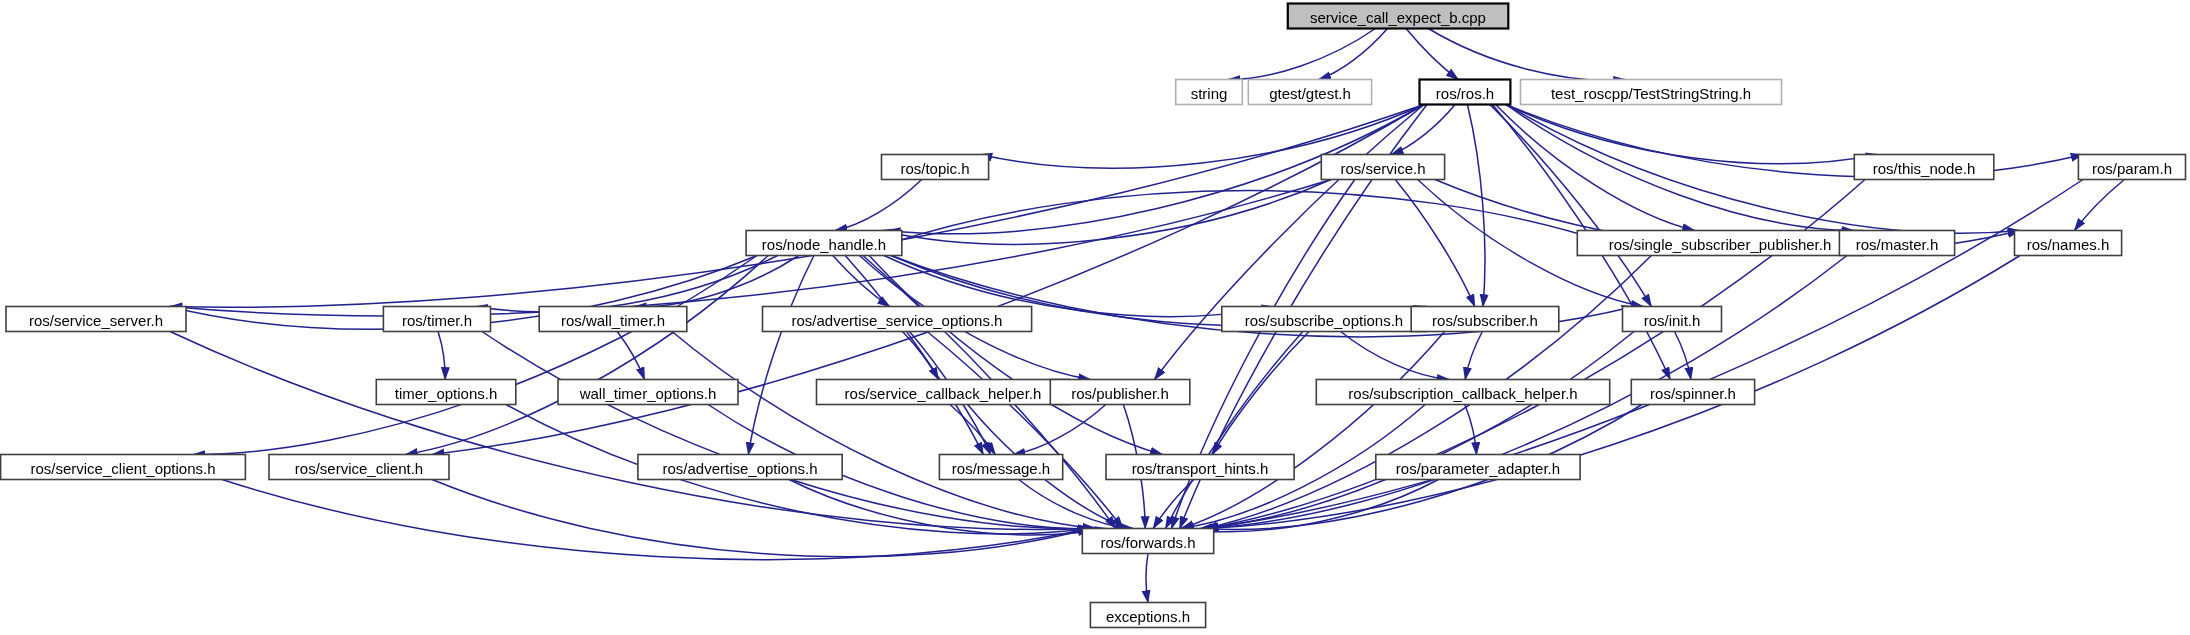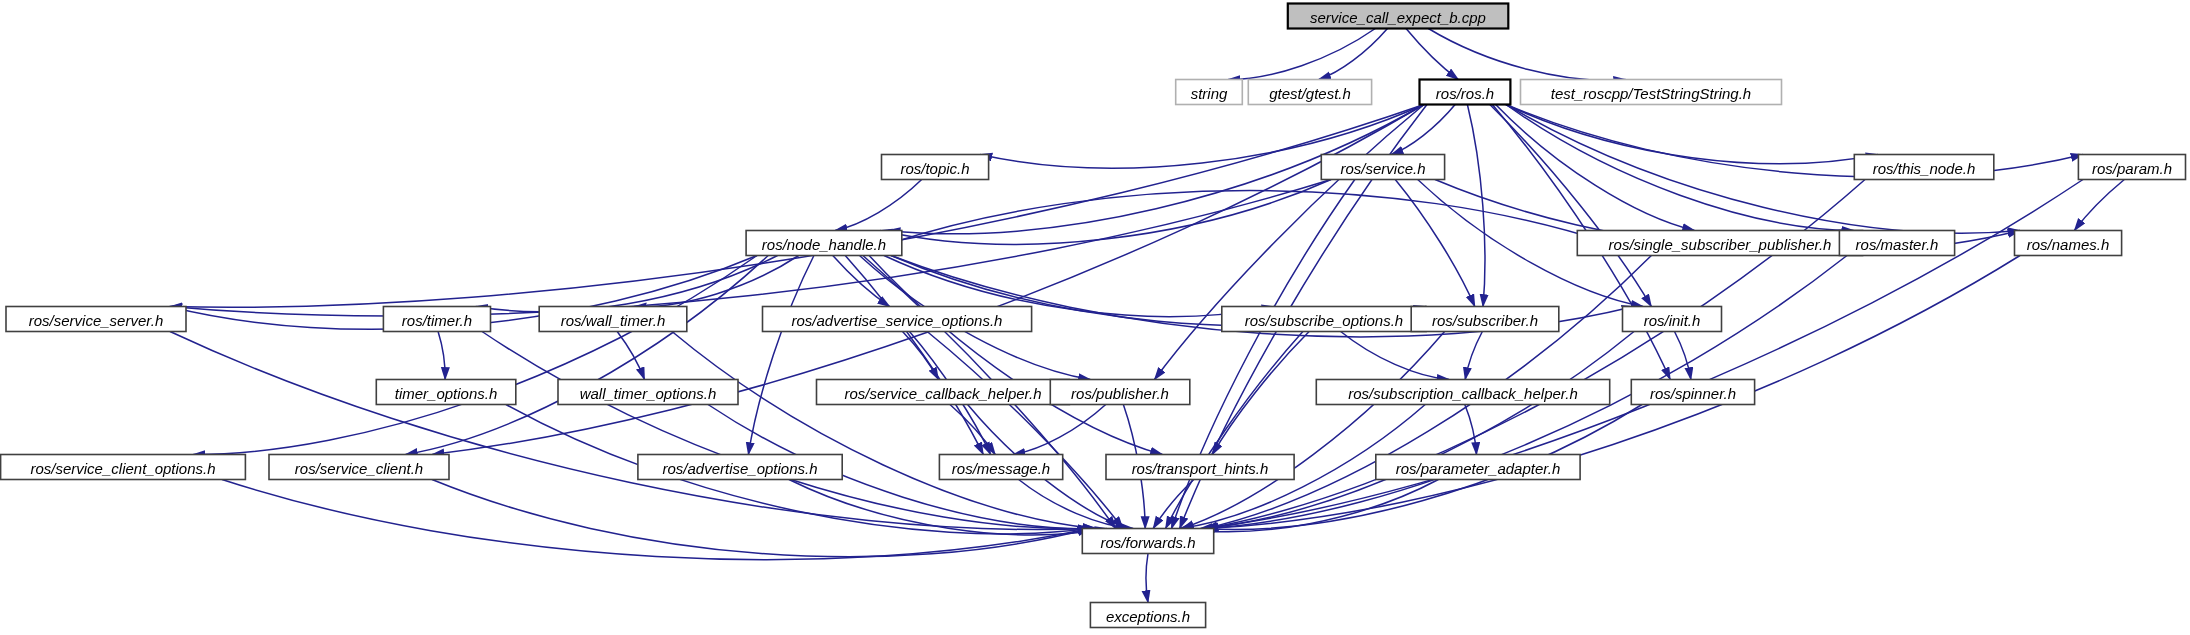--- a/index.html
+++ b/index.html
@@ -7,21 +7,20 @@
     padding: 0;
     background: #ffffff;
   }
   #graph-root {
     position: relative;
     width: 2190px;
     height: 635px;
     background: #ffffff;
     font-family: "Liberation Sans", sans-serif;
     overflow: hidden;
-    font-style: italic;
   }
   svg.graph-canvas {
     position: absolute;
     top: 0;
     left: 0;
     width: 2190px;
     height: 635px;
     display: block;
   }
   .node-box {

